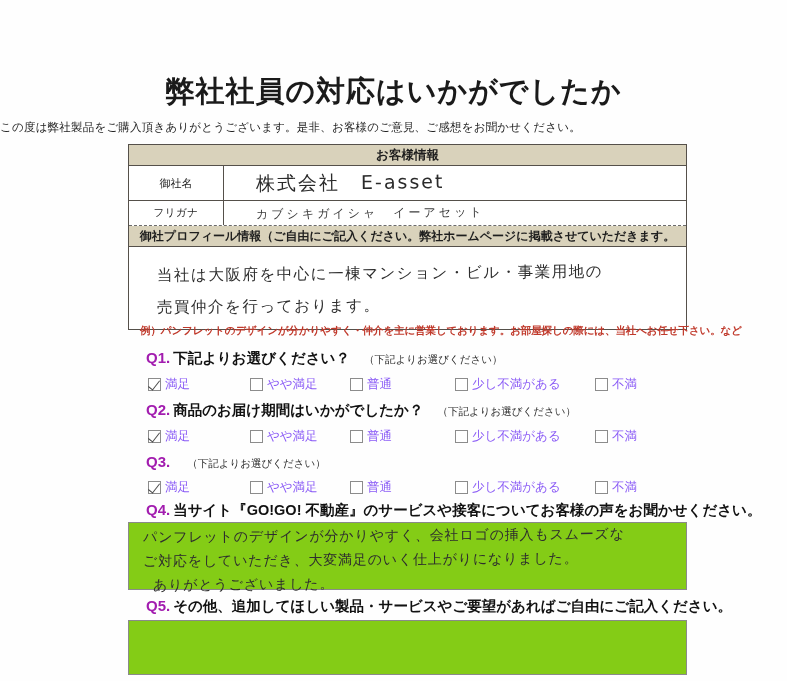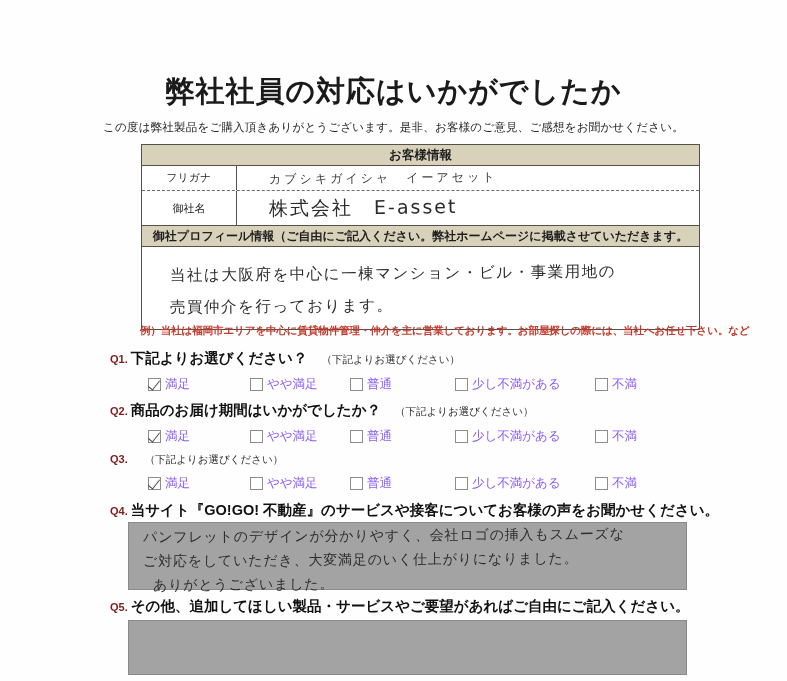--- a/index.html
+++ b/index.html
@@ -32,36 +32,35 @@
     text-align: center;
     font-size: 29px;
     font-weight: bold;
     letter-spacing: 1px;
     color: #1a1a1a;
   }
   .form-subtitle {
     position: absolute;
     left: 0; top: 120px;
     width: 787px;
-    text-align: center;
+    text-align: left;
     font-size: 11.5px;
     color: #232323;
     letter-spacing: 0.2px;
   }
 
   
   .info-table {
     position: absolute;
     left: 128px;
     top: 144px;
     width: 559px;
     border: 1px solid #55504a;
     box-sizing: border-box;
     background: #ffffff;
-    margin-left: 13px;
   }
   .info-head {
     height: 20px;
     line-height: 20px;
     text-align: center;
     background: #d9d2bb;
     font-size: 12.5px;
     font-weight: bold;
     color: #1e1e1e;
     border-bottom: 1px solid #55504a;
@@ -151,24 +150,25 @@
   }
 
   
   .question-block { position: absolute; left: 110px; width: 600px; }
   .q-heading {
     display: flex;
     align-items: baseline;
     white-space: nowrap;
   }
   .q-number {
-    color: #7f1d1d;
-    font-weight: bold;
-    font-size: 11px;
+    color: #a21caf;
+    font-weight: bold;
+    font-size: 15px;
     margin-right: 3px;
+    margin-left: 36px;
   }
   .q-text {
     color: #111111;
     font-weight: bold;
     font-size: 14.5px;
   }
   .q-hint {
     color: #2b2b2b;
     font-weight: normal;
     font-size: 10.5px;
@@ -210,21 +210,21 @@
   .option-label {
     font-size: 12.5px;
     color: #8b5cf6;
   }
 
   
   .answer-box {
     position: absolute;
     border: 1px solid #8a8a8a;
     box-sizing: border-box;
-    background: #a3a3a3;
+    background: #84cc16;
   }
   .hand-answer-line {
     font-size: 14px;
     letter-spacing: 0.8px;
     color: #2e2e2e;
     line-height: 24px;
     transform: rotate(-0.4deg);
     white-space: nowrap;
     padding-left: 14px;
   }
@@ -234,42 +234,42 @@
 <body>
 
 <div class="page">
 
   <div class="form-title">弊社社員の対応はいかがでしたか</div>
   <div class="form-subtitle">この度は弊社製品をご購入頂きありがとうございます。是非、お客様のご意見、ご感想をお聞かせください。</div>
 
   <div class="info-table">
     <div class="info-head">お客様情報</div>
 
+    <div class="row row-company">
+      <div class="cell-label">御社名</div>
+      <div class="cell-value">
+        <span class="hand hand-company">株式会社　E-asset</span>
+      </div>
+    </div>
+
     <div class="row row-furigana">
       <div class="cell-label small">フリガナ</div>
       <div class="cell-value">
         <span class="hand hand-furigana">カブシキガイシャ　イーアセット</span>
       </div>
     </div>
 
-    <div class="row row-company">
-      <div class="cell-label">御社名</div>
-      <div class="cell-value">
-        <span class="hand hand-company">株式会社　E-asset</span>
-      </div>
-    </div>
-
     <div class="profile-head">御社プロフィール情報（ご自由にご記入ください。弊社ホームページに掲載させていただきます。</div>
     <div class="profile-body">
       <div class="hand hand-profile-line">当社は大阪府を中心に一棟マンション・ビル・事業用地の</div>
       <div class="hand hand-profile-line">売買仲介を行っております。</div>
     </div>
   </div>
 
-  <div class="example-note">例）当社は福岡市エリアを中心に賃貸物件管理・仲介を主に営業しております。お部屋探しの際には、当社へお任せ下さい。など</div>
+  <div class="example-note">例）パンフレットのデザインが分かりやすく・仲介を主に営業しております。お部屋探しの際には、当社へお任せ下さい。など</div>
 
   <div class="question-block" style="top:349px;">
     <div class="q-heading">
       <span class="q-number">Q1.</span>
       <span class="q-text">下記よりお選びください？</span>
       <span class="q-hint">（下記よりお選びください）</span>
     </div>
     <div class="options">
       <div class="option" style="left:38px;">
         <span class="checkbox checked"></span>

